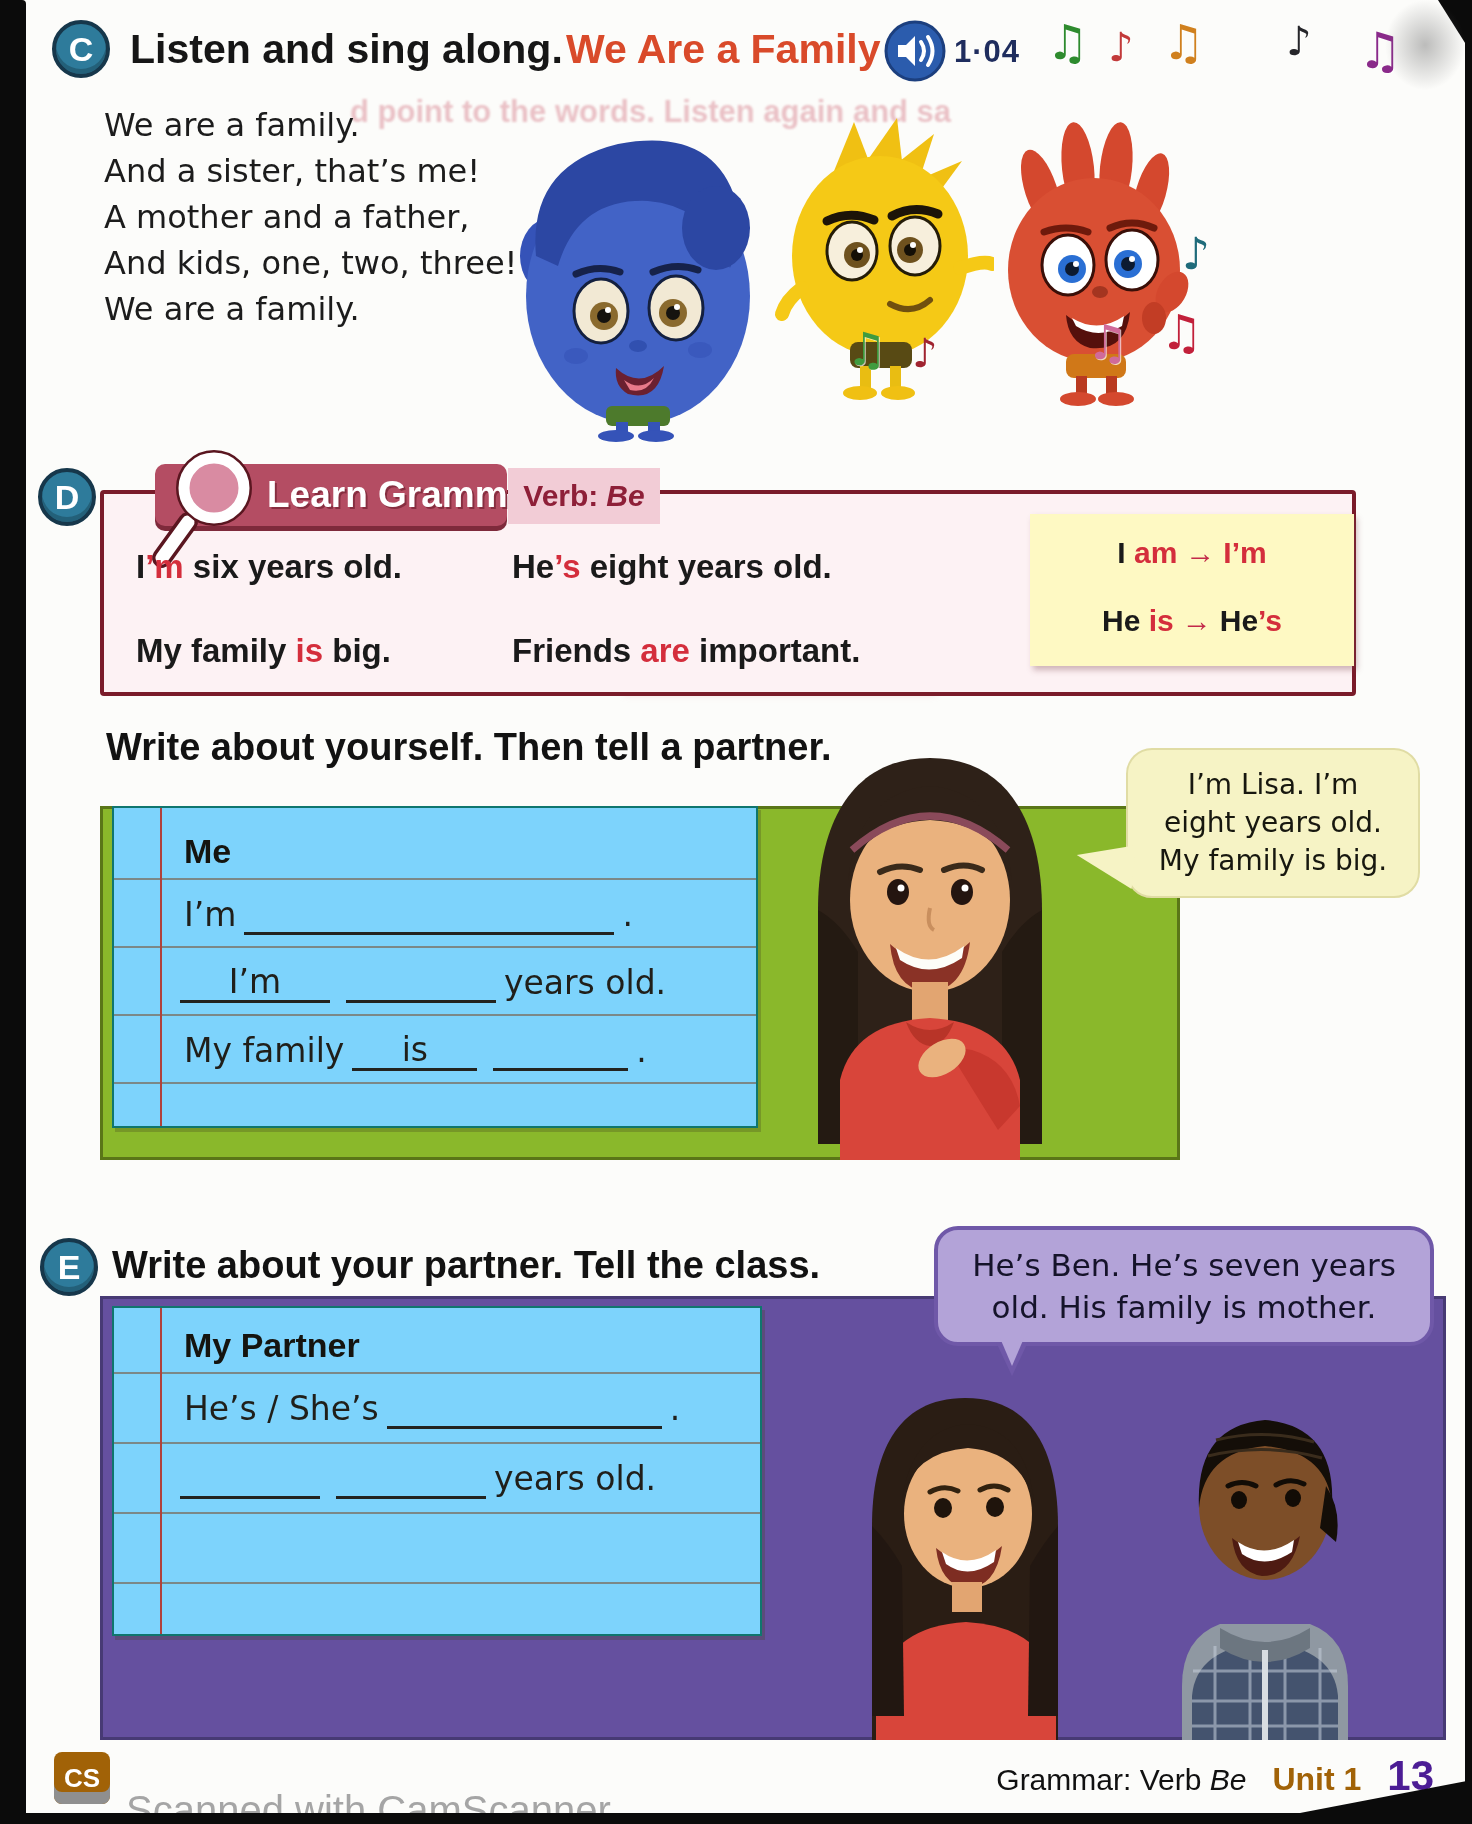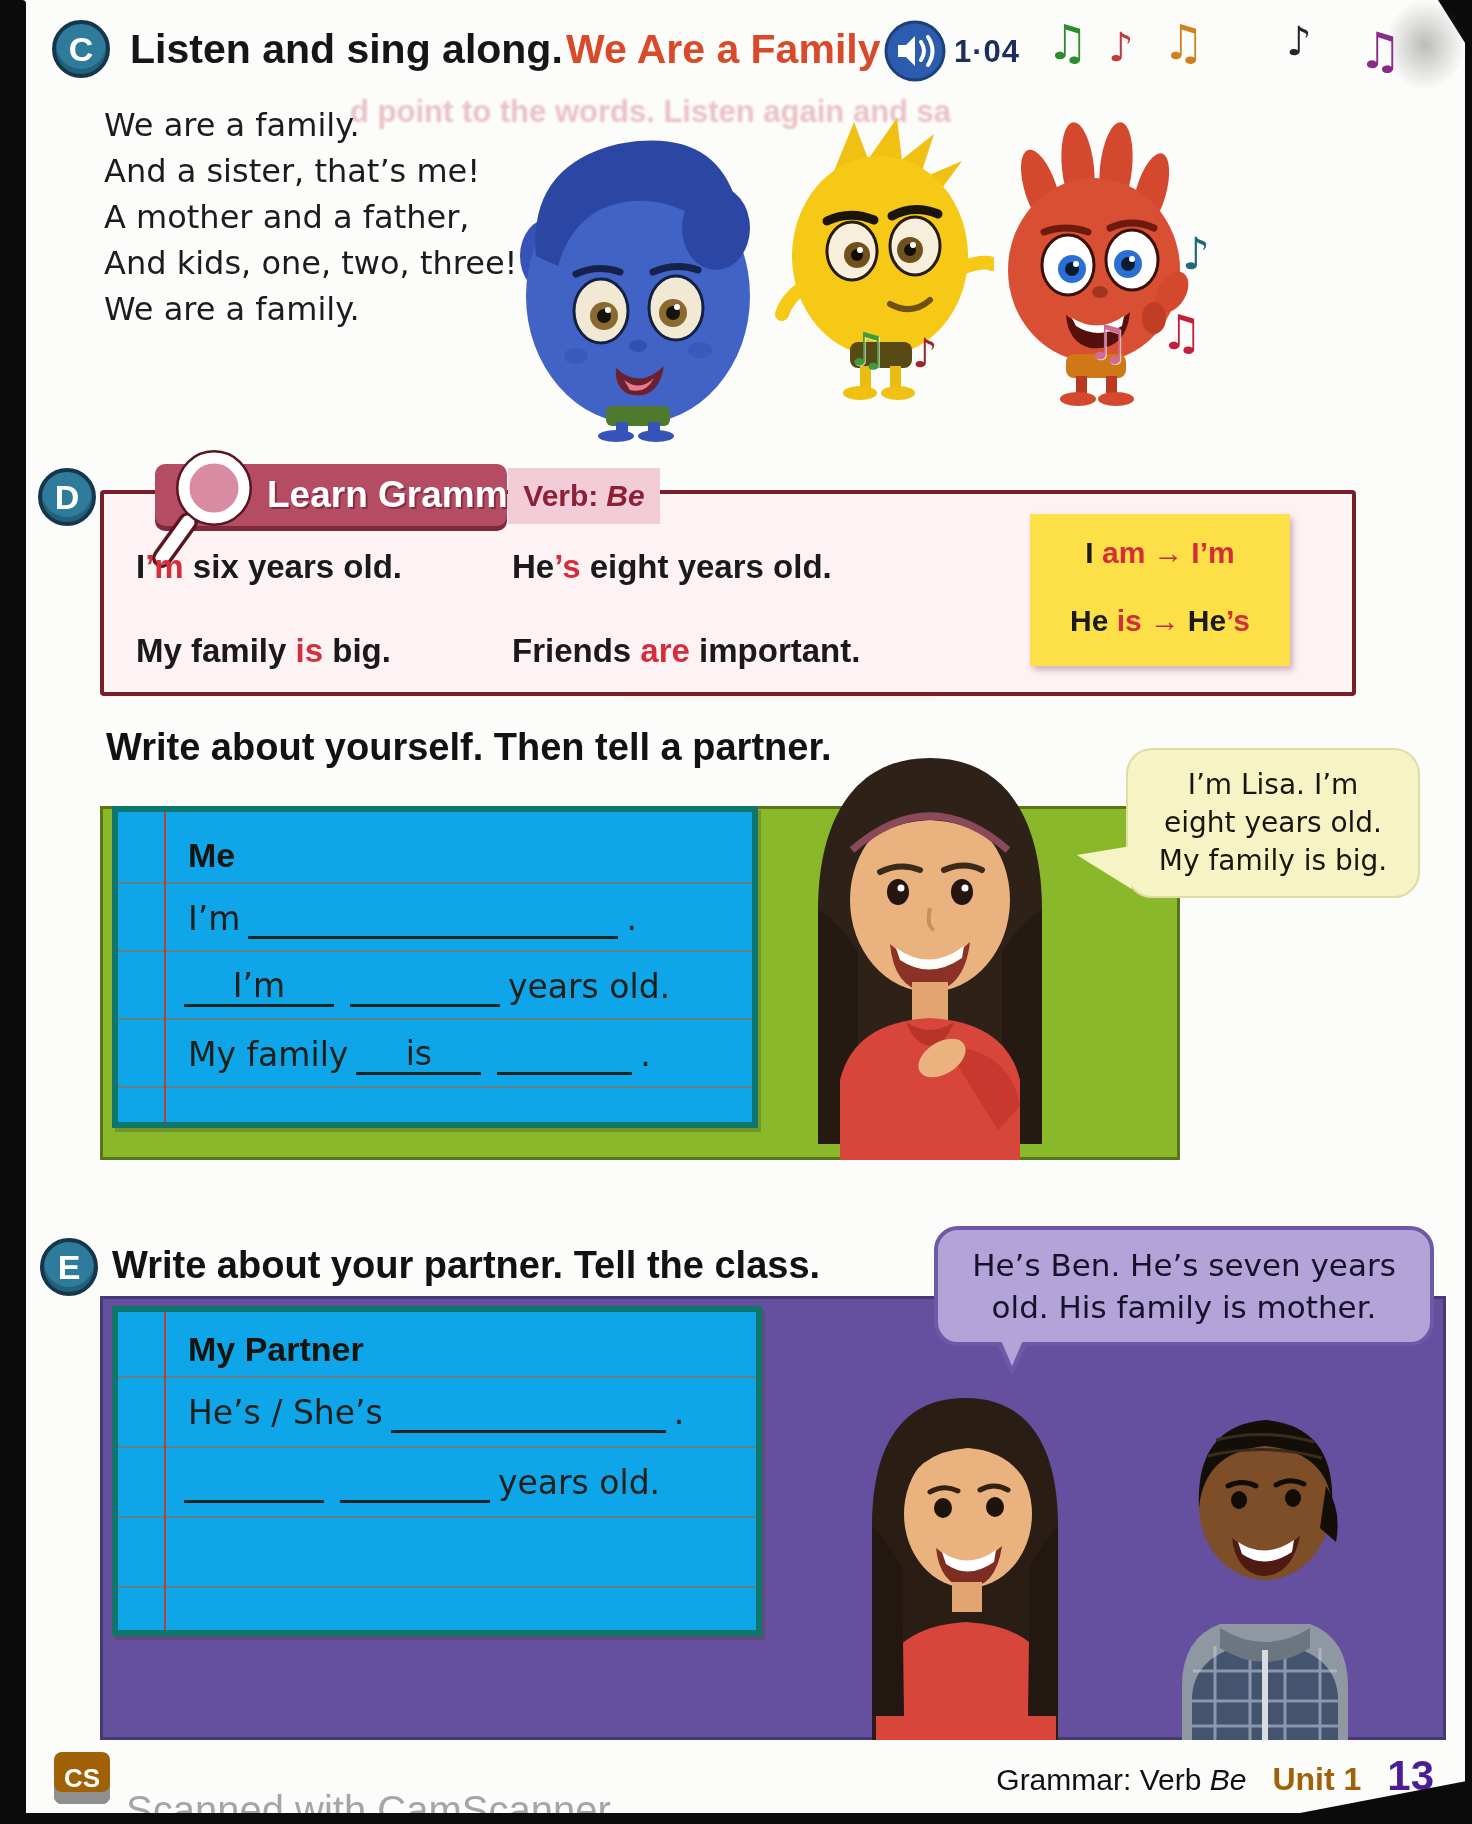--- a/index.html
+++ b/index.html
@@ -35,33 +35,33 @@
   .gbox{width:1256px;height:206px;background:#fdf2f4;border:4px solid #7a1c2a;border-radius:4px;box-sizing:border-box;}
   .gbar{width:352px;height:62px;background:#b44d63;border-radius:10px;box-shadow:0 5px 0 #7e2a3b;
         display:flex;align-items:center;}
   .gbar-title{margin-left:112px;color:#fff;font:700 37px "Liberation Sans",sans-serif;
               text-shadow:2px 2px 0 rgba(96,22,36,.55);white-space:nowrap;}
   .gtab{width:152px;height:56px;background:#f2ccd6;display:flex;align-items:center;justify-content:center;gap:8px;}
   .gtab span{color:#8e1f38;font:700 30px "Liberation Sans",sans-serif;}
   .gtab .val{font-style:italic;}
   .gx{font:700 33px "Liberation Sans",sans-serif;color:#1a1a1a;white-space:nowrap;}
   .red{color:#d42e3c;}
-  .gcard{width:260px;height:152px;background:#fde047;box-shadow:3px 4px 6px rgba(120,60,70,.35);}
+  .gcard{width:324px;height:152px;background:#fef9c3;box-shadow:3px 4px 6px rgba(120,60,70,.35);}
   .gcard-row{position:absolute;left:0;width:100%;text-align:center;
              font:700 30px "Liberation Sans",sans-serif;color:#1a1a1a;white-space:nowrap;}
   .arrow{color:#c22a4a;font-weight:700;padding:0 8px;}
 
   .act-heading{font:700 38px "Liberation Sans",sans-serif;color:#121212;white-space:nowrap;}
 
   
   .photo-green{background:#8ab82b;border:3px solid #5a7618;box-sizing:border-box;}
   .photo-purple{background:#65509f;border:3px solid #473a74;box-sizing:border-box;}
 
   
-  .pad{background:#0ea5e9;border:6px solid #0f766e;box-sizing:border-box;
+  .pad{background:#7dd3fc;border:2px solid #0f766e;box-sizing:border-box;
        box-shadow:3px 4px 0 rgba(70,70,30,.28);padding-left:8px;}
   .rule{position:absolute;left:0;width:100%;height:2px;background:#7b766a;opacity:.8;}
   .margin-line{position:absolute;top:0;bottom:0;width:2px;background:#b0413c;}
   .pad-row{position:absolute;white-space:nowrap;font-size:33px;color:#201f1a;line-height:40px;}
   .pad-title{font:700 34px "Liberation Sans",sans-serif;color:#15140f;}
   .blank{display:inline-block;height:38px;border-bottom:3px solid #23231f;margin:0 8px;
          vertical-align:bottom;text-align:center;font-size:33px;}
 
   
   .bubble-yellow{background:#f6f3c5;border:2px solid #e0dca4;border-radius:26px;

